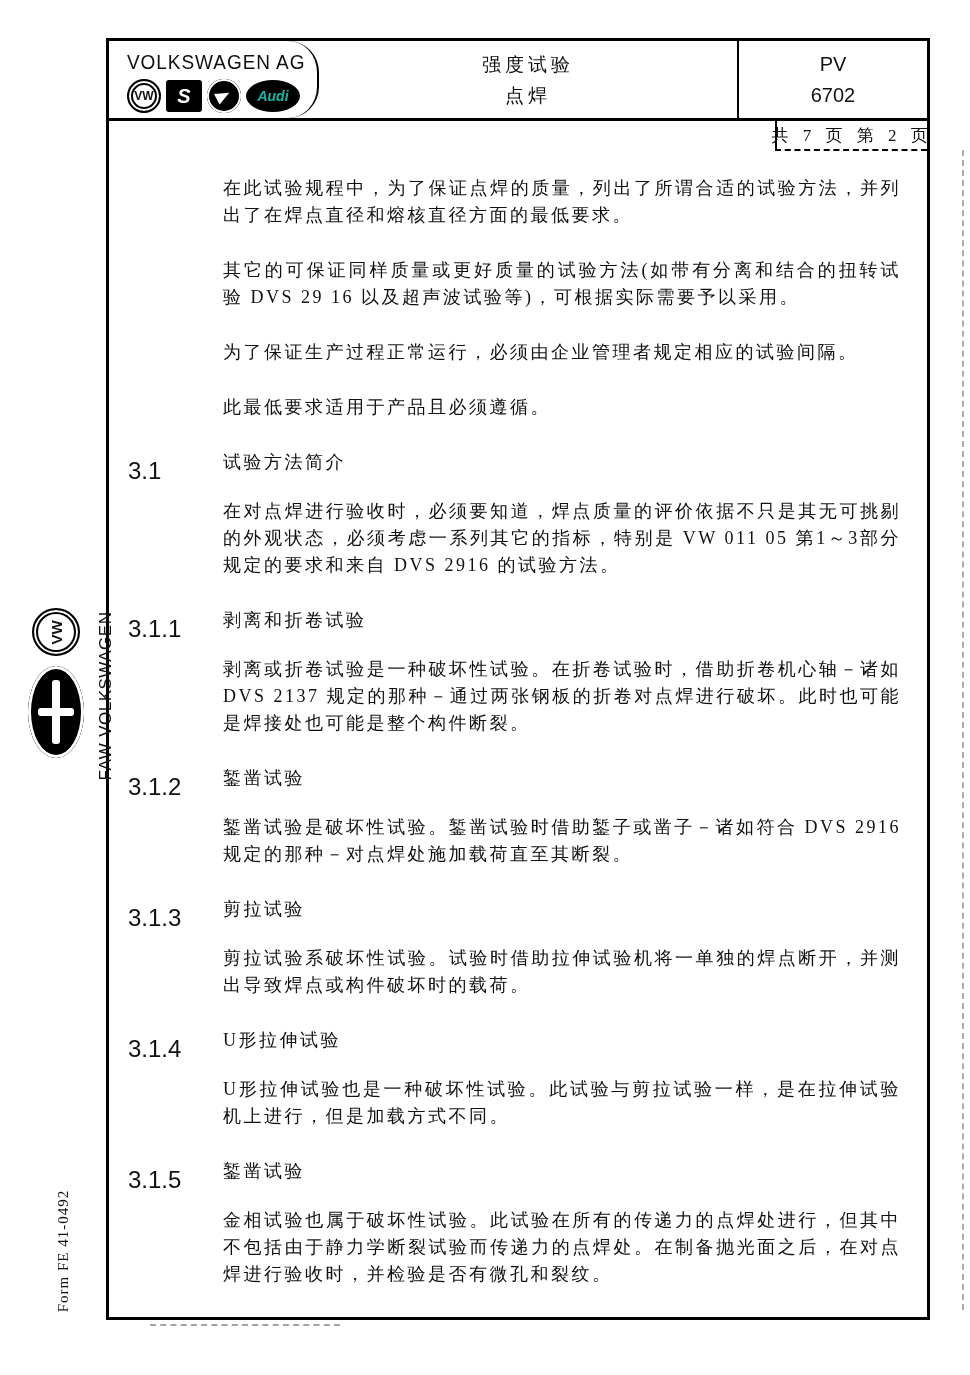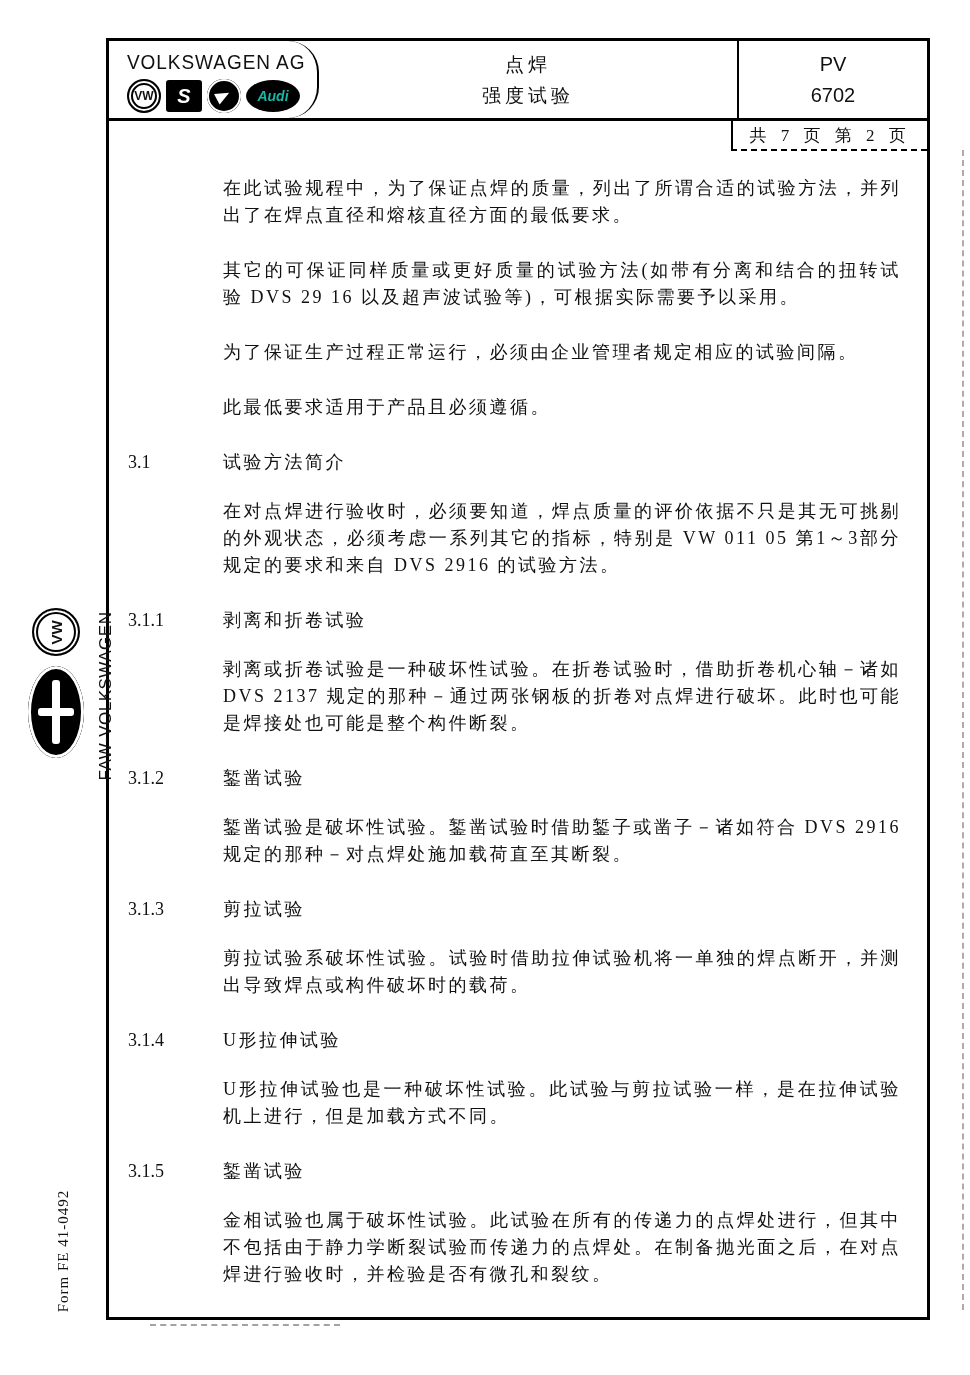--- a/index.html
+++ b/index.html
@@ -46,37 +46,37 @@
     width:54px;height:32px;background:#000;color:#14b8a6;border-radius:50%;
     font-family:"Liberation Sans",sans-serif;font-weight:bold;font-style:italic;font-size:14px;
   }
   .title-cell{flex:1;border-right:2px solid #000;text-align:center;padding-top:8px;
     font-size:19px;letter-spacing:4px;line-height:31px;}
   .code-cell{width:188px;text-align:center;padding-top:8px;
     font-family:"Liberation Sans","DejaVu Sans",sans-serif;font-size:20px;line-height:31px;border-radius:23px;}
   
   .page-info-row{position:relative;height:30px;}
   .page-info-cell{
-    position:absolute;right:0;top:0;width:196px;height:30px;box-sizing:border-box;
+    position:absolute;right:0;top:0;width:152px;height:30px;box-sizing:border-box;
     border-left:2px solid #000;border-bottom:2px dashed #000;
     display:flex;align-items:center;justify-content:center;
     font-size:17px;letter-spacing:5px;white-space:nowrap;
   }
   
   .content{
     position:relative;box-sizing:border-box;height:1169px;overflow:hidden;
     padding:24px 22px 0 114px;
     font-size:18px;line-height:27px;letter-spacing:2.5px;text-align:justify;
   }
   .content p{margin:0 4px 28px 0;}
   .section{position:relative;margin:8px 0 0 0;}
   .sec-num{
-    position:absolute;left:-95px;top:0;
-    font-family:Liberation Serif, serif;
-    font-size:18px;letter-spacing:0;
+    position:absolute;left:-95px;top:8px;
+    font-family:Liberation Sans, sans-serif;
+    font-size:24px;letter-spacing:0;
   }
   .sec-title{display:block;margin-bottom:22px;}
   
   .side-brand{position:absolute;left:16px;top:600px;width:90px;height:200px;}
   .side-vw{
     position:absolute;left:16px;top:8px;width:48px;height:48px;border-radius:50%;
     border:2px solid #000;box-sizing:border-box;
     box-shadow:inset 0 0 0 2px #fff,inset 0 0 0 4px #000;
     display:flex;align-items:center;justify-content:center;
     font-family:"Liberation Sans",sans-serif;font-weight:bold;font-size:15px;
@@ -125,22 +125,22 @@
       <div class="cell company-cell">
         <div class="company-name">VOLKSWAGEN AG</div>
         <div class="logos">
           <span class="logo vw-roundel">VW</span>
           <span class="logo seat-box">S</span>
           <span class="logo skoda-circle"></span>
           <span class="logo audi-oval">Audi</span>
         </div>
       </div>
       <div class="cell title-cell">
+        <div>强度试验</div>
         <div>点焊</div>
-        <div>强度试验</div>
       </div>
       <div class="cell code-cell">
         <div>PV</div>
         <div>6702</div>
       </div>
     </div>
 
     <div class="page-info-row">
       <div class="page-info-cell">共 7 页 第 2 页</div>
     </div>

